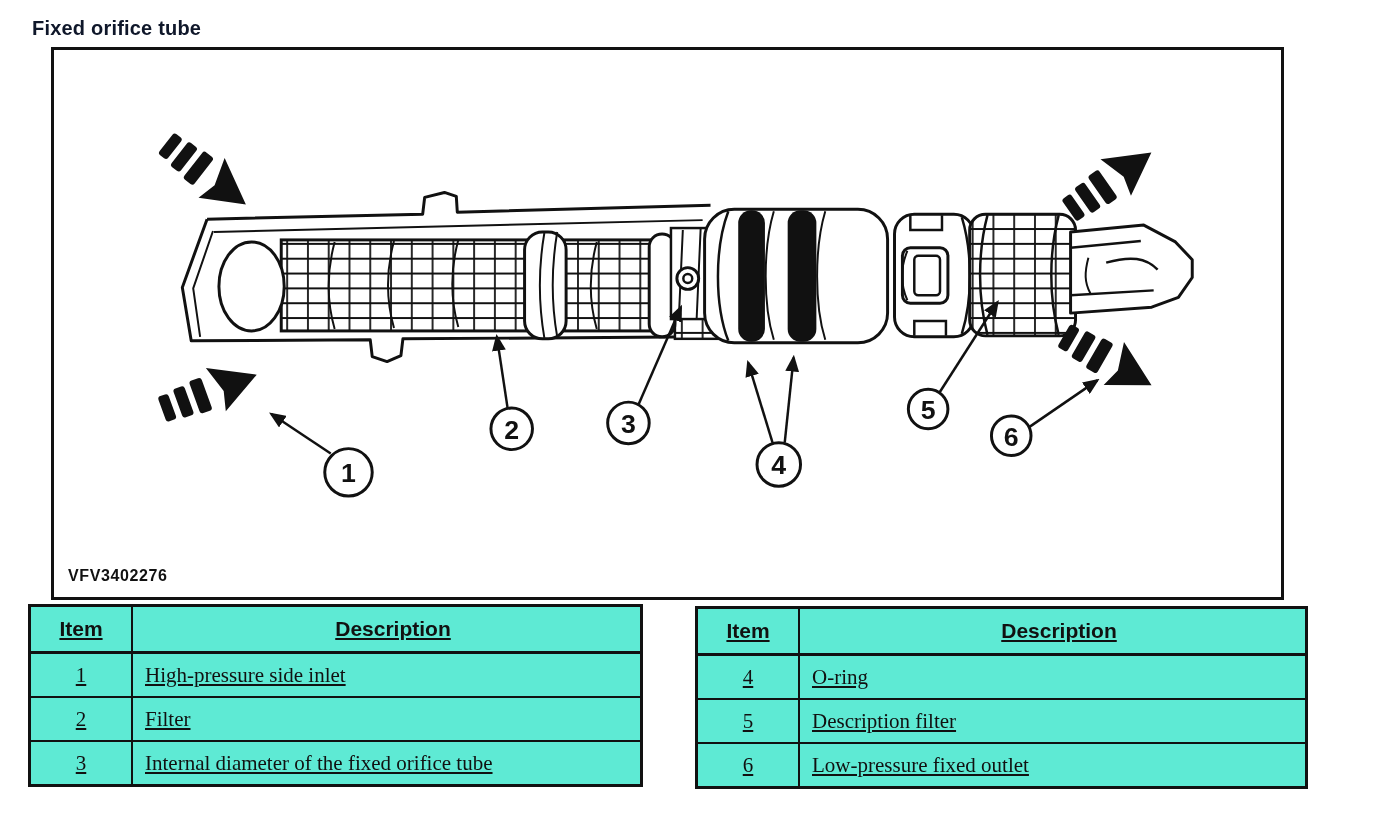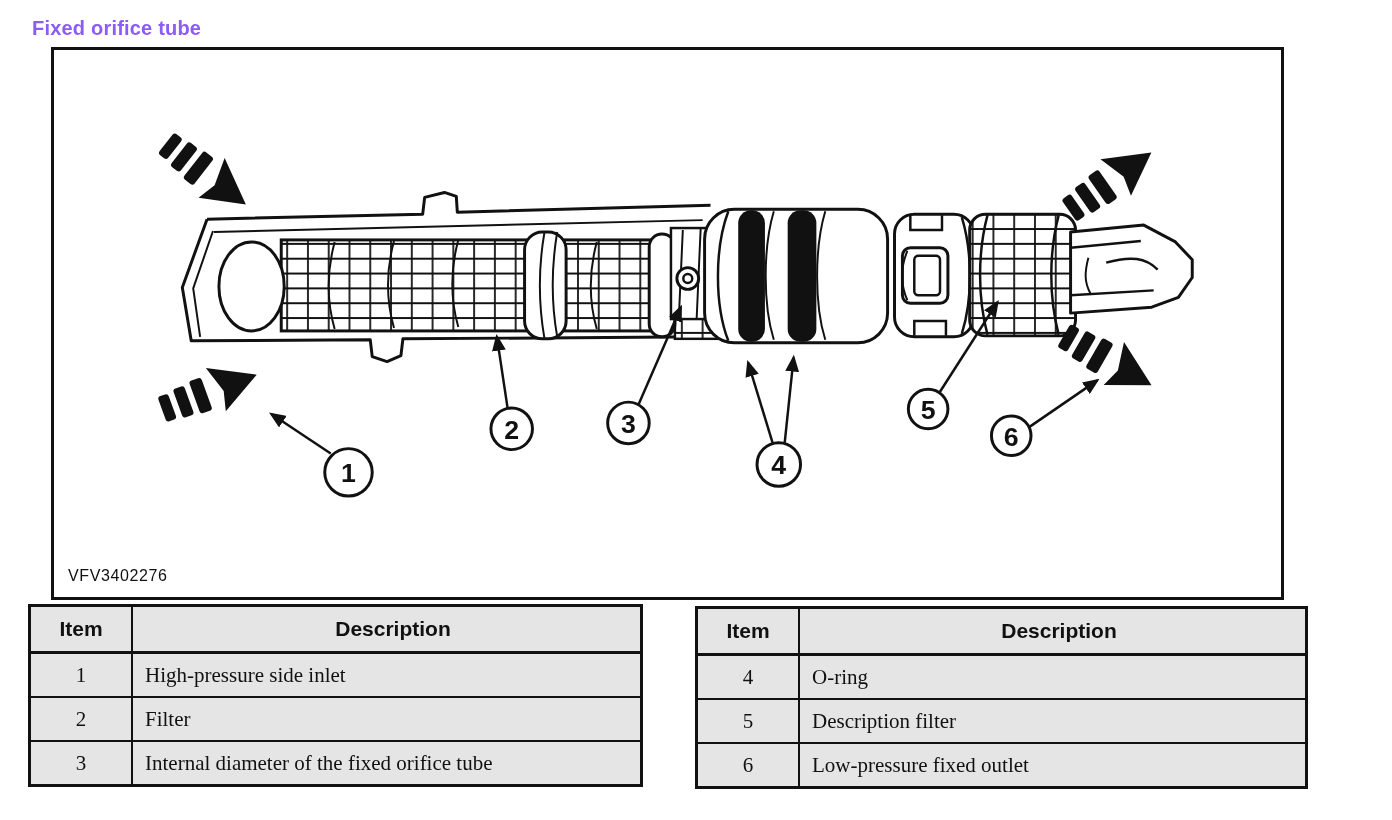--- a/index.html
+++ b/index.html
@@ -1,24 +1,24 @@
 <!DOCTYPE html>
 <html><head>
 <meta charset="utf-8">
 <style>
   html,body{margin:0;padding:0;background:#fff;}
   .page{position:relative;width:1392px;height:820px;background:#fff;color:#111;
         font-family:"Liberation Sans",sans-serif;overflow:hidden;}
   .page-title{position:absolute;left:32px;top:17px;font-size:20px;font-weight:bold;
-        letter-spacing:.2px;color:#8b5cf6;}
+        letter-spacing:.2px;color:#0f172a;}
   .figure-box{position:absolute;left:51px;top:47px;width:1233px;height:553px;
         border:3px solid #111;box-sizing:border-box;background:#fff;}
   .figure-box svg{position:absolute;left:0;top:0;width:100%;height:100%;}
-  .figure-id{position:absolute;left:14px;bottom:12px;font-size:16px;letter-spacing:.6px;color:#111;}
-  table.legend{position:absolute;border-collapse:collapse;table-layout:fixed;background:#e5e5e5;}
+  .figure-id{position:absolute;left:14px;bottom:12px;font-size:16px;letter-spacing:.6px;color:#111;font-weight:bold;}
+  table.legend{position:absolute;border-collapse:collapse;table-layout:fixed;background:#5eead4;text-decoration:underline;}
   table.legend th,table.legend td{border:2px solid #111;overflow:hidden;}
   table.legend{border:3px solid #111;}
   table.legend thead th{border-bottom:3px solid #111;font-size:21px;font-weight:bold;
         font-family:"Liberation Sans",sans-serif;text-align:center;padding:9px 0 9px 13px;height:26px;}
   table.legend thead th.col-item{text-align:center;padding-left:0;}
   table.legend td{font-family:"Liberation Serif",serif;font-size:21px;height:26px;padding:8px 0;}
   td.c-item{text-align:center;}
   td.c-desc{padding-left:12px !important;margin-left:40px;}
   .legend-left{left:28px;top:604px;width:615px;}
   .legend-right{left:695px;top:606px;width:613px;}

